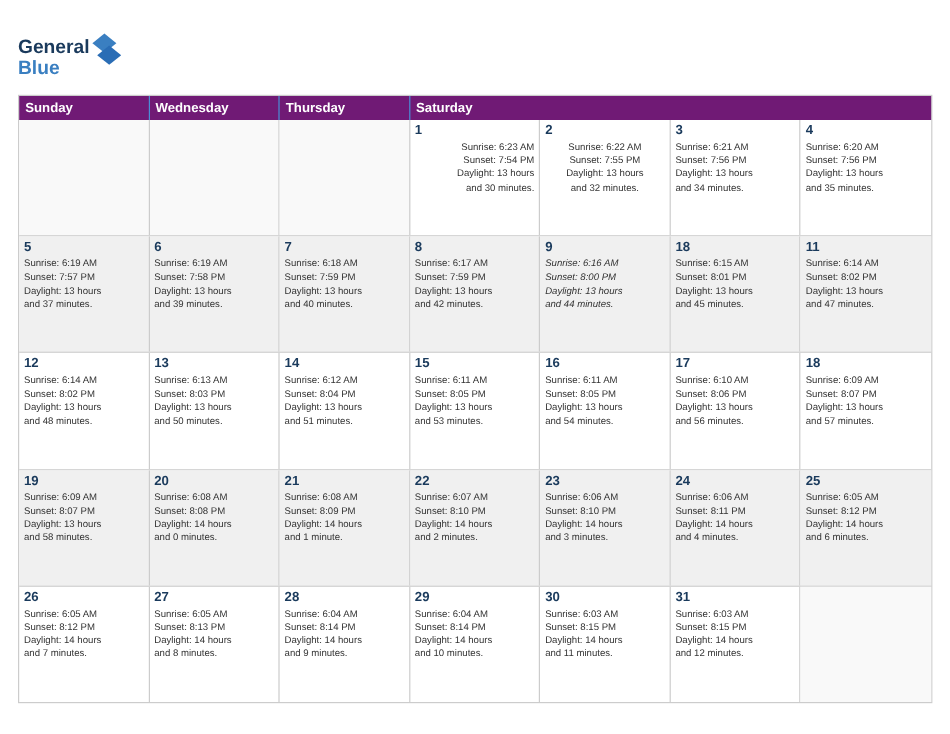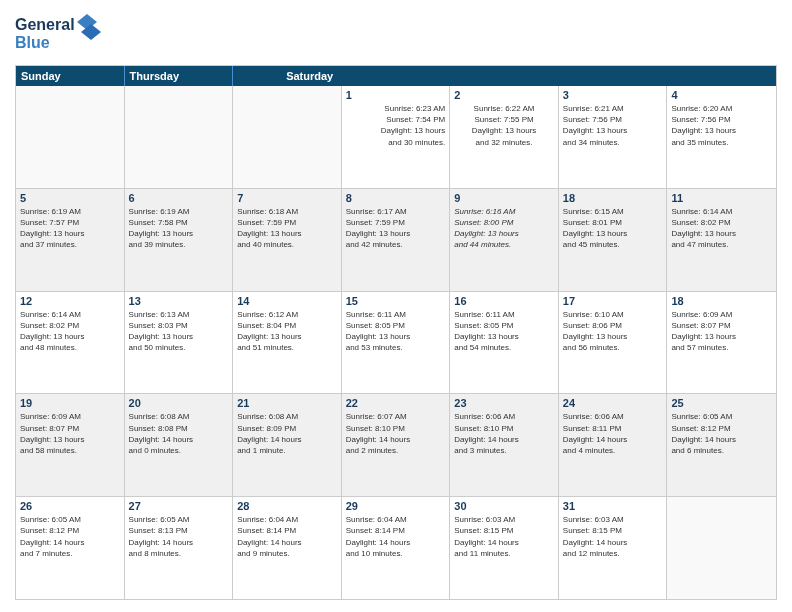--- a/index.html
+++ b/index.html
@@ -6,21 +6,21 @@
     body {
       font-family: Arial, sans-serif;
       background: #fff;
       width: 792px;
       height: 612px;
       overflow: hidden;
     }
     .page {
       width: 792px;
       height: 612px;
-      padding: 12px 15px;
+      padding: 26px 15px;
       display: flex;
       flex-direction: column;
     }
     .header {
       display: flex;
       justify-content: space-between;
       align-items: flex-start;
       margin-bottom: 8px;
     }
     .logo {
@@ -42,31 +42,31 @@
     }
     .calendar {
       flex: 1;
       display: flex;
       flex-direction: column;
       border: 1px solid #ccc;
     }
     .cal-header {
       display: grid;
       grid-template-columns: repeat(7, 1fr);
-      background: #0c4a6e;
+      background: #701a75;
     }
     .cal-header-cell {
       color: #fff;
       font-size: 11px;
       font-weight: bold;
       padding: 4px 5px;
       text-align: left;
       border-right: 1px solid #4a8dd5;
     }
-    .cal-header-cell:last-child { border-right: none; margin-left: 48px; }
+    .cal-header-cell:last-child { border-right: none; }
     .cal-body {
       flex: 1;
       display: flex;
       flex-direction: column;
     }
     .cal-row {
       display: grid;
       grid-template-columns: repeat(7, 1fr);
       flex: 1;
       border-top: 1px solid #ccc;
@@ -111,20 +111,21 @@
 </div>
     <div class="title-section">
       <div class="month-title"></div>
       <div class="location"></div>
     </div>
   </div>
 
   <div class="calendar">
     <div class="cal-header">
     <div class="cal-header-cell">Sunday</div>
+        <div class="cal-header-cell">Wednesday</div>
         <div class="cal-header-cell">Thursday</div>
         <div class="cal-header-cell">Saturday</div>
       </div>
     <div class="cal-body">
     <div class="cal-row">
           <div class="cal-cell empty"></div>
           <div class="cal-cell empty"></div>
           <div class="cal-cell empty"></div>
           <div class="cal-cell">
             <div class="day-num">1</div>

